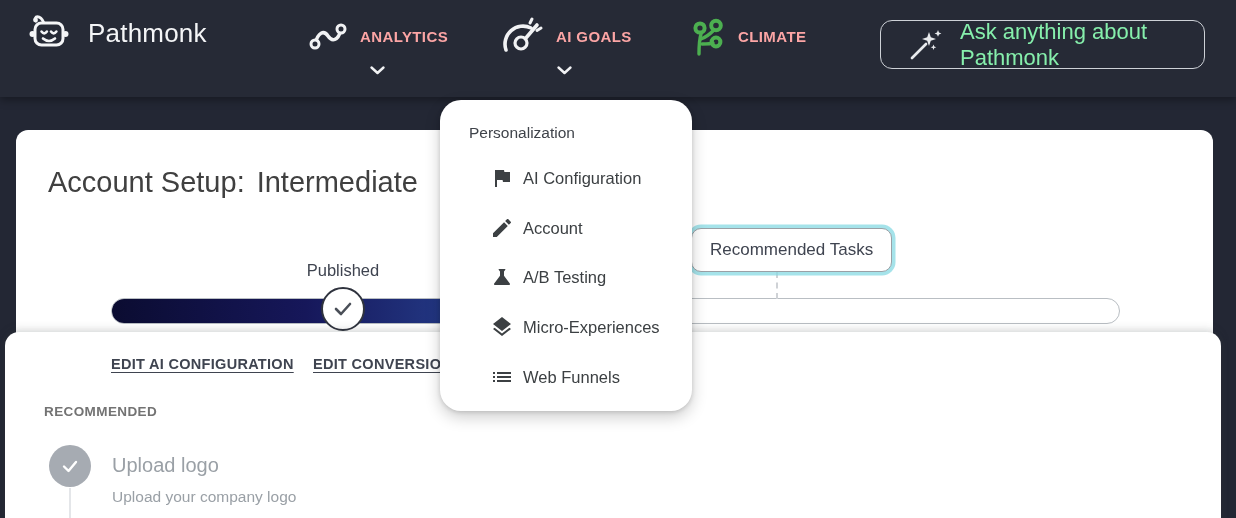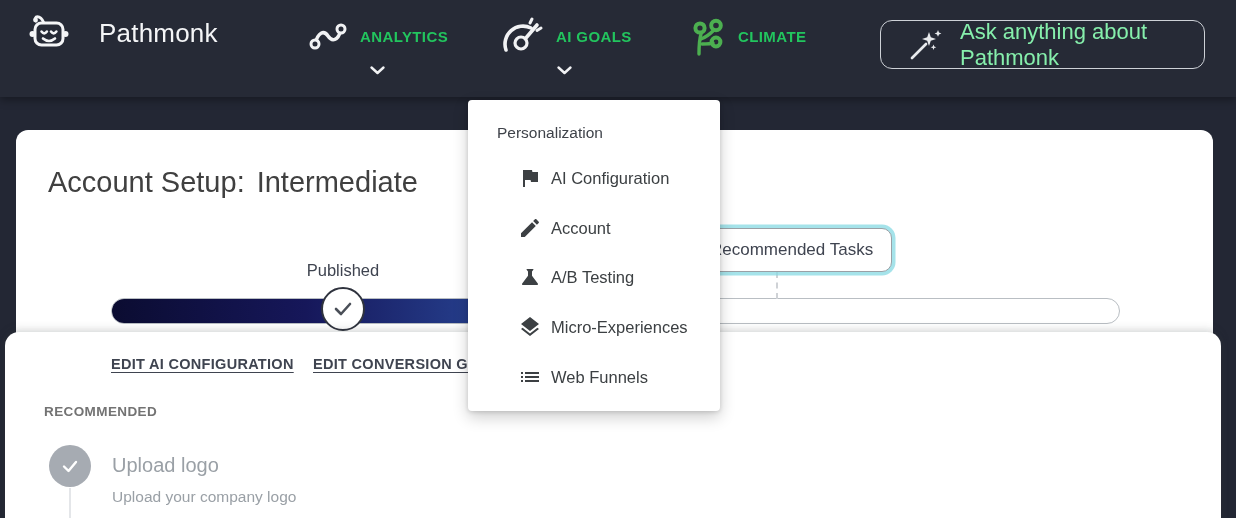--- a/index.html
+++ b/index.html
@@ -12,25 +12,25 @@
   }
   .stage { position:absolute; inset:0; }
 
   
   .navbar {
     position:absolute; left:0; top:0; width:1236px; height:97px;
     background:#262a36;
     box-shadow:0 3px 8px rgba(0,0,0,0.35);
     z-index:30;
   }
-  .logo { position:absolute; left:26px; top:12px; display:flex; align-items:center; gap:27px; }
+  .logo { position:absolute; left:26px; top:12px; display:flex; align-items:center; gap:16px; }
   .logo-text { color:#f4f5f7; font-size:26px; letter-spacing:0.2px; }
   .nav-item { position:absolute; top:14px; display:flex; flex-direction:column; align-items:center; cursor:pointer; }
   .nav-item-row { display:flex; align-items:center; gap:11px; height:44px; }
-  .nav-label { color:#22c55e; font-size:15px; font-weight:700; letter-spacing:0.4px; }
+  .nav-label { color:#fca5a5; font-size:15px; font-weight:700; letter-spacing:0.4px; }
   .nav-chevron { margin-top:7px; height:11px; display:flex; align-items:center; }
   .nav-analytics { left:307px; }
   .nav-aiengine  { left:497px; }
   .nav-climate   { left:687px; }
 
   .ask-pill {
     position:absolute; left:880px; top:20px; width:325px; height:49px;
     border:1.5px solid #cdd1d7; border-radius:12px;
     display:flex; align-items:center; gap:17px; padding:0 18px 0 26px;
     cursor:text; background:transparent;
@@ -88,22 +88,22 @@
   .task-circle {
     width:42px; height:42px; border-radius:50%; background:#a6abb2; margin-top:7px;
     display:flex; align-items:center; justify-content:center; flex:0 0 auto;
   }
   .task-title { color:#9aa0a6; font-size:20px;margin-top:16px; }
   .task-sub { color:#9aa0a6; font-size:15.5px; margin-top:11px; }
   .timeline { position:absolute; left:64px; top:156px; height:44px; width:0; border-left:2px solid #e4e6e9; }
 
   
   .dropdown {
-    position:absolute; left:468px; top:100px; width:252px; height:311px;
-    background:#ffffff; border-radius:4px;
+    position:absolute; left:440px; top:100px; width:252px; height:311px;
+    background:#ffffff; border-radius:21px;
     box-shadow:0 6px 16px rgba(0,0,0,0.20), 0 1px 4px rgba(0,0,0,0.14);
     z-index:50;
   }
   .dropdown-header { position:absolute; left:29px; top:24px; color:#3f434a; font-size:15.5px; }
   .menu-item { position:absolute; left:50px; height:28px; display:flex; align-items:center; gap:9px; cursor:pointer; }
   .menu-item .mi-label { color:#3c4043; font-size:16.5px; white-space:nowrap; }
   .mi-0 { top:64px; } .mi-1 { top:114px; } .mi-2 { top:163px; } .mi-3 { top:213px; } .mi-4 { top:263px; }
 
   .icon-svg { display:block; }
 </style>

